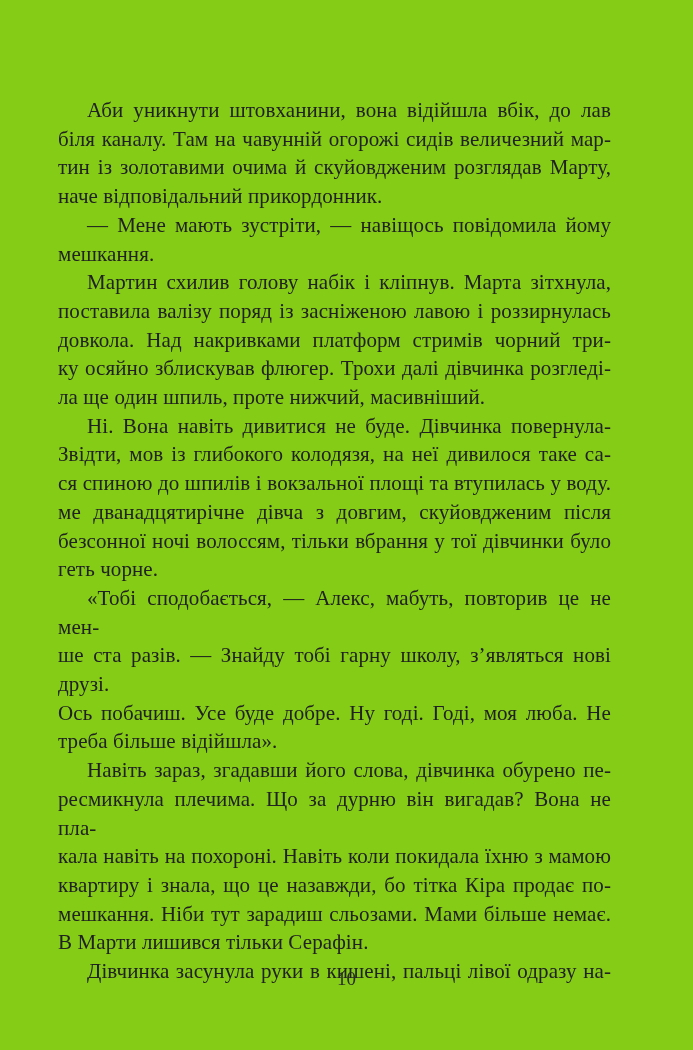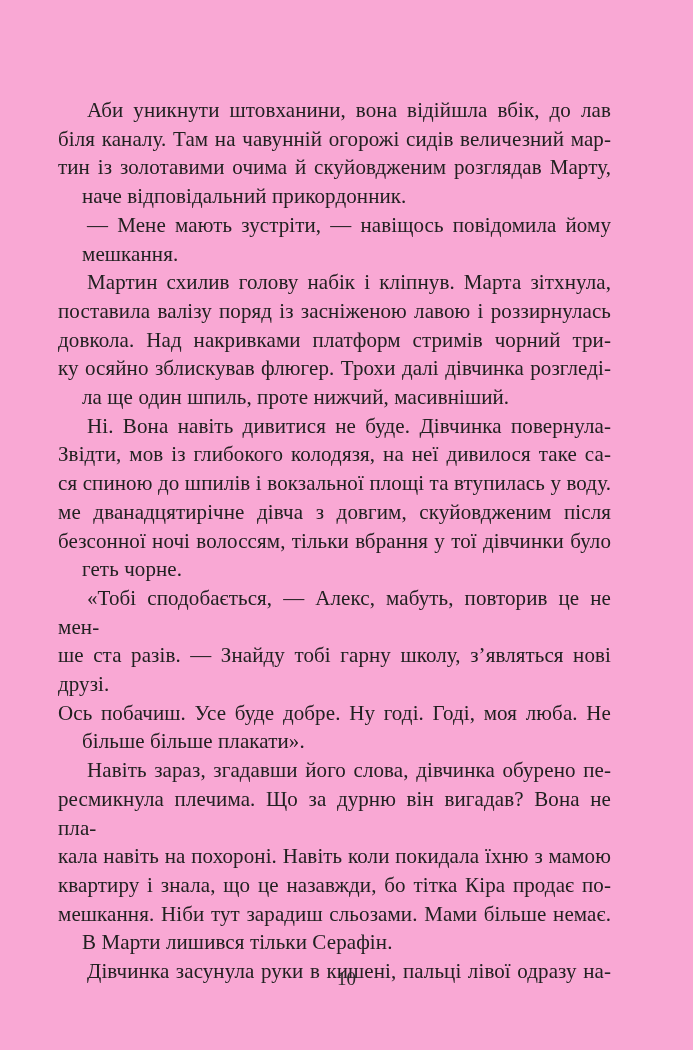--- a/index.html
+++ b/index.html
@@ -4,21 +4,21 @@
 <style>
   html, body {
     margin: 0;
     padding: 0;
     background: #ffffff;
   }
   .book-page {
     position: relative;
     width: 693px;
     height: 1050px;
-    background: #f9a8d4;
+    background: #84cc16;
     overflow: hidden;
     font-family: "Liberation Serif", "DejaVu Serif", serif;
     color: #212121;
   }
   .text-block {
     position: absolute;
     top: 96px;
     left: 58px;
     width: 553px;
   }
@@ -33,21 +33,20 @@
     text-align-last: justify;
     white-space: normal;
     hyphens: none;
     letter-spacing: 0.1px;
   }
   .line.first {
     text-indent: 29px;
   }
   .line.end {
     text-align-last: left;
-    margin-left: 24px;
   }
   .page-number {
     position: absolute;
     top: 968px;
     left: 0;
     width: 693px;
     text-align: center;
     font-size: 19px;
     line-height: 22px;
     color: #2a2a2a;
@@ -85,21 +84,21 @@
       <div class="line">ся спиною до шпилів і вокзальної площі та втупилась у воду.</div>
       <div class="line">ме дванадцятирічне дівча з довгим, скуйовдженим після</div>
       <div class="line">безсонної ночі волоссям, тільки вбрання у тої дівчинки було</div>
       <div class="line end">геть чорне.</div>
     </div>
 
     <div class="para">
       <div class="line first">«Тобі сподобається, — Алекс, мабуть, повторив це не мен-</div>
       <div class="line">ше ста разів. — Знайду тобі гарну школу, з’являться нові друзі.</div>
       <div class="line">Ось побачиш. Усе буде добре. Ну годі. Годі, моя люба. Не</div>
-      <div class="line end">більше більше плакати».</div>
+      <div class="line end">треба більше відійшла».</div>
     </div>
 
     <div class="para">
       <div class="line first">Навіть зараз, згадавши його слова, дівчинка обурено пе-</div>
       <div class="line">ресмикнула плечима. Що за дурню він вигадав? Вона не пла-</div>
       <div class="line">кала навіть на похороні. Навіть коли покидала їхню з мамою</div>
       <div class="line">квартиру і знала, що це назавжди, бо тітка Кіра продає по-</div>
       <div class="line">мешкання. Ніби тут зарадиш сльозами. Мами більше немає.</div>
       <div class="line end">В Марти лишився тільки Серафін.</div>
     </div>

